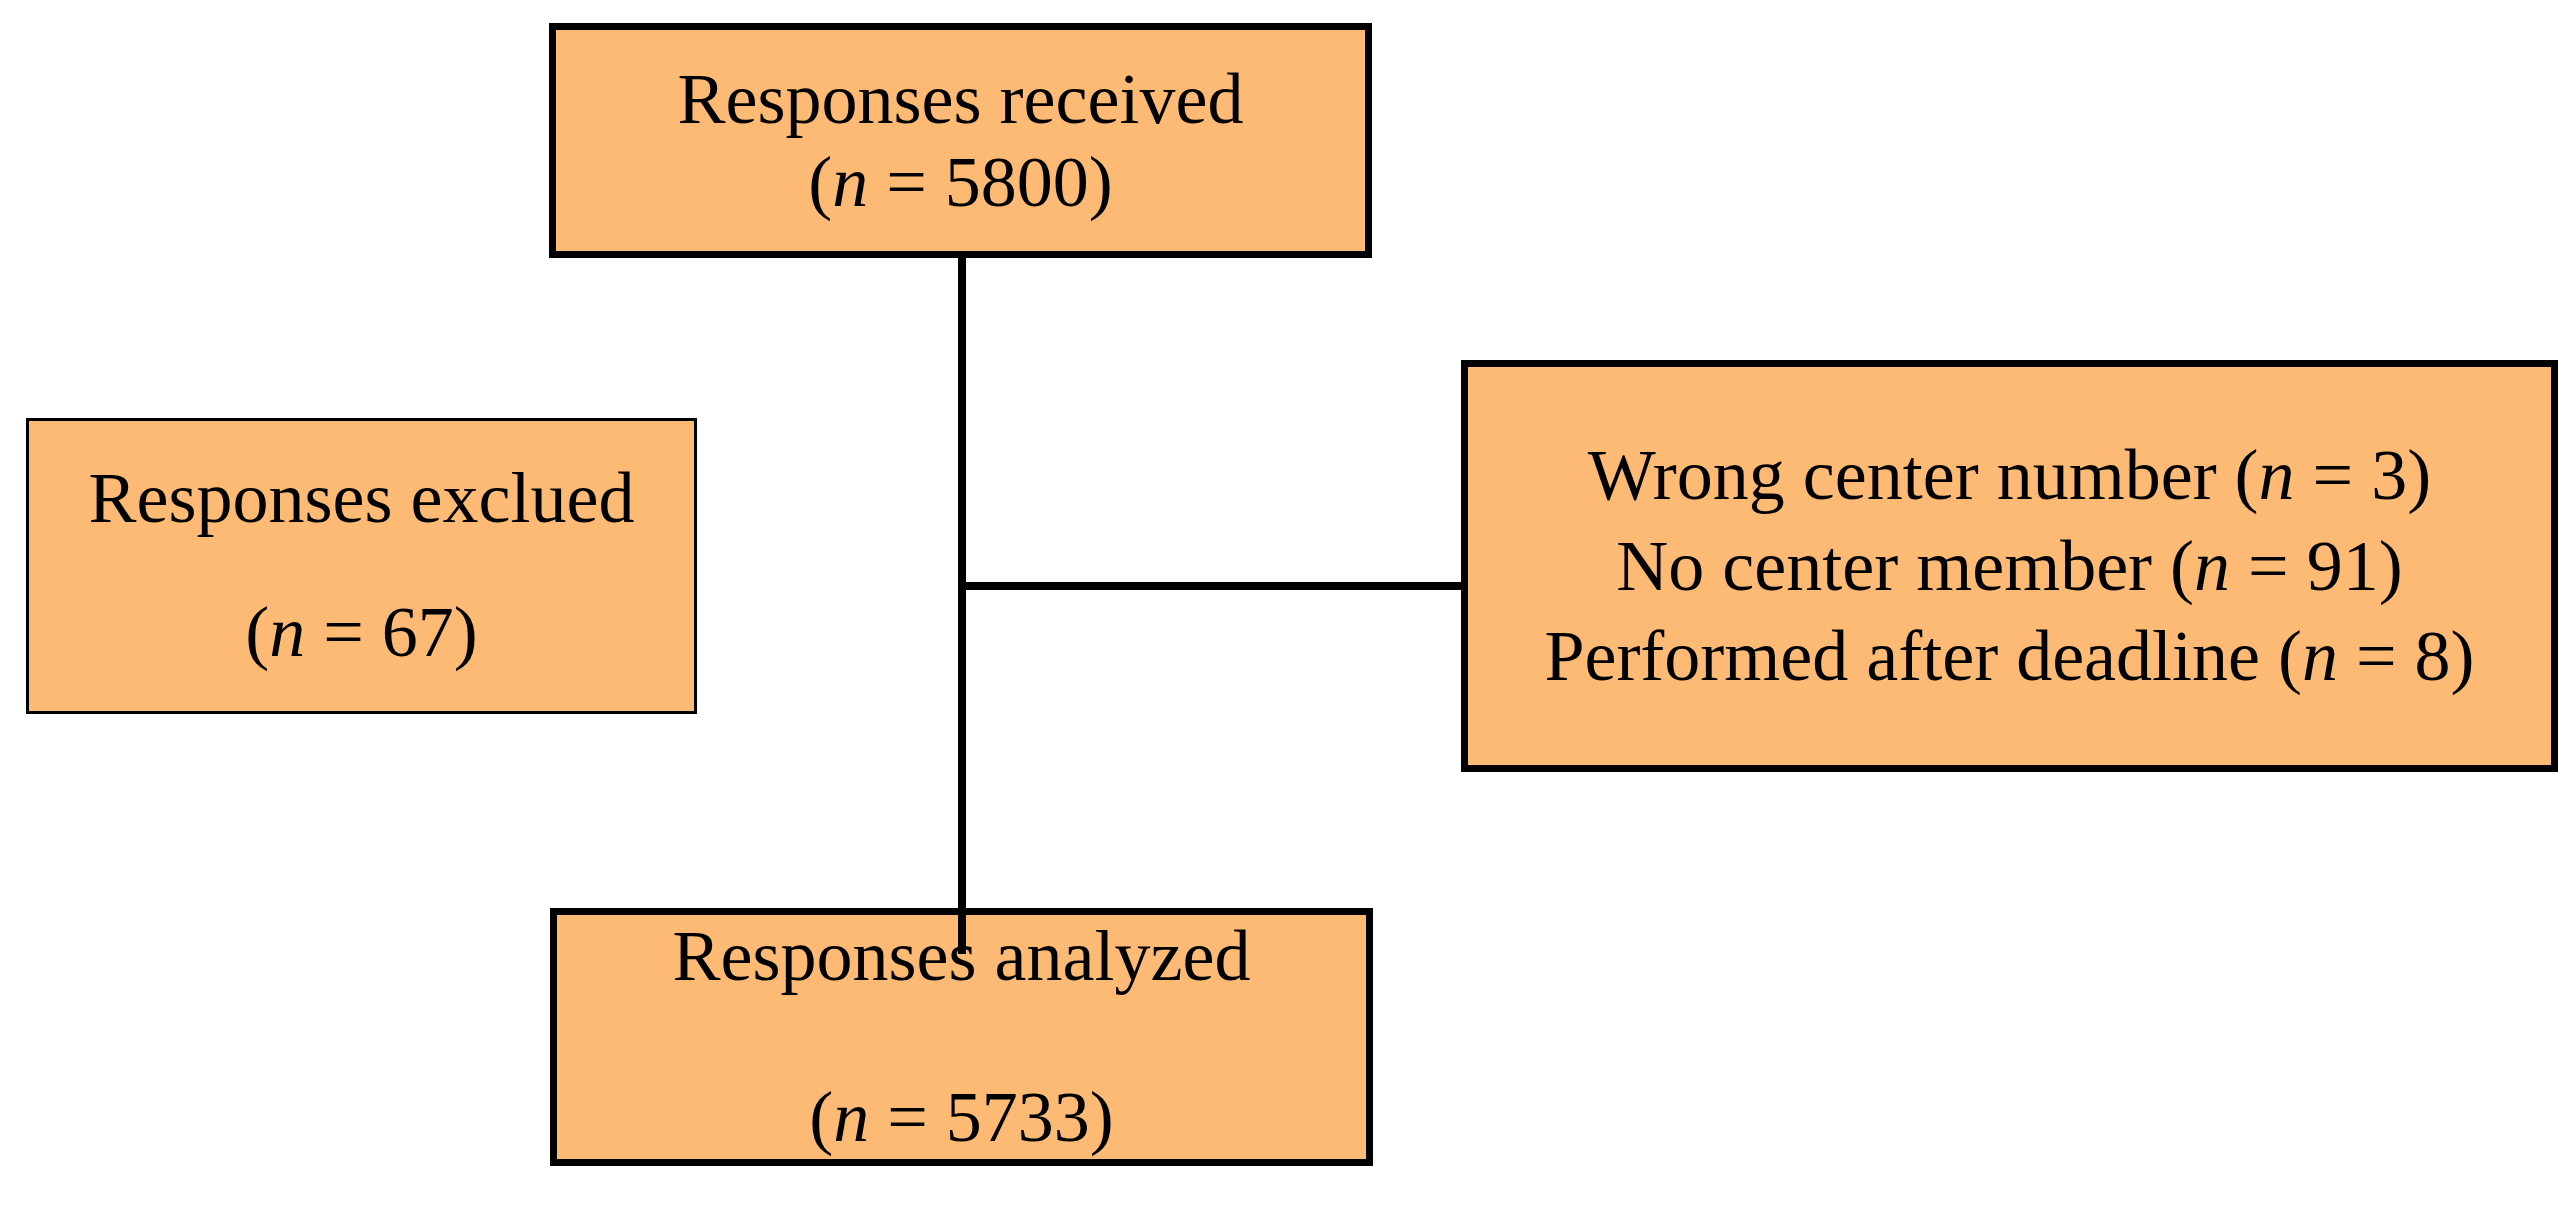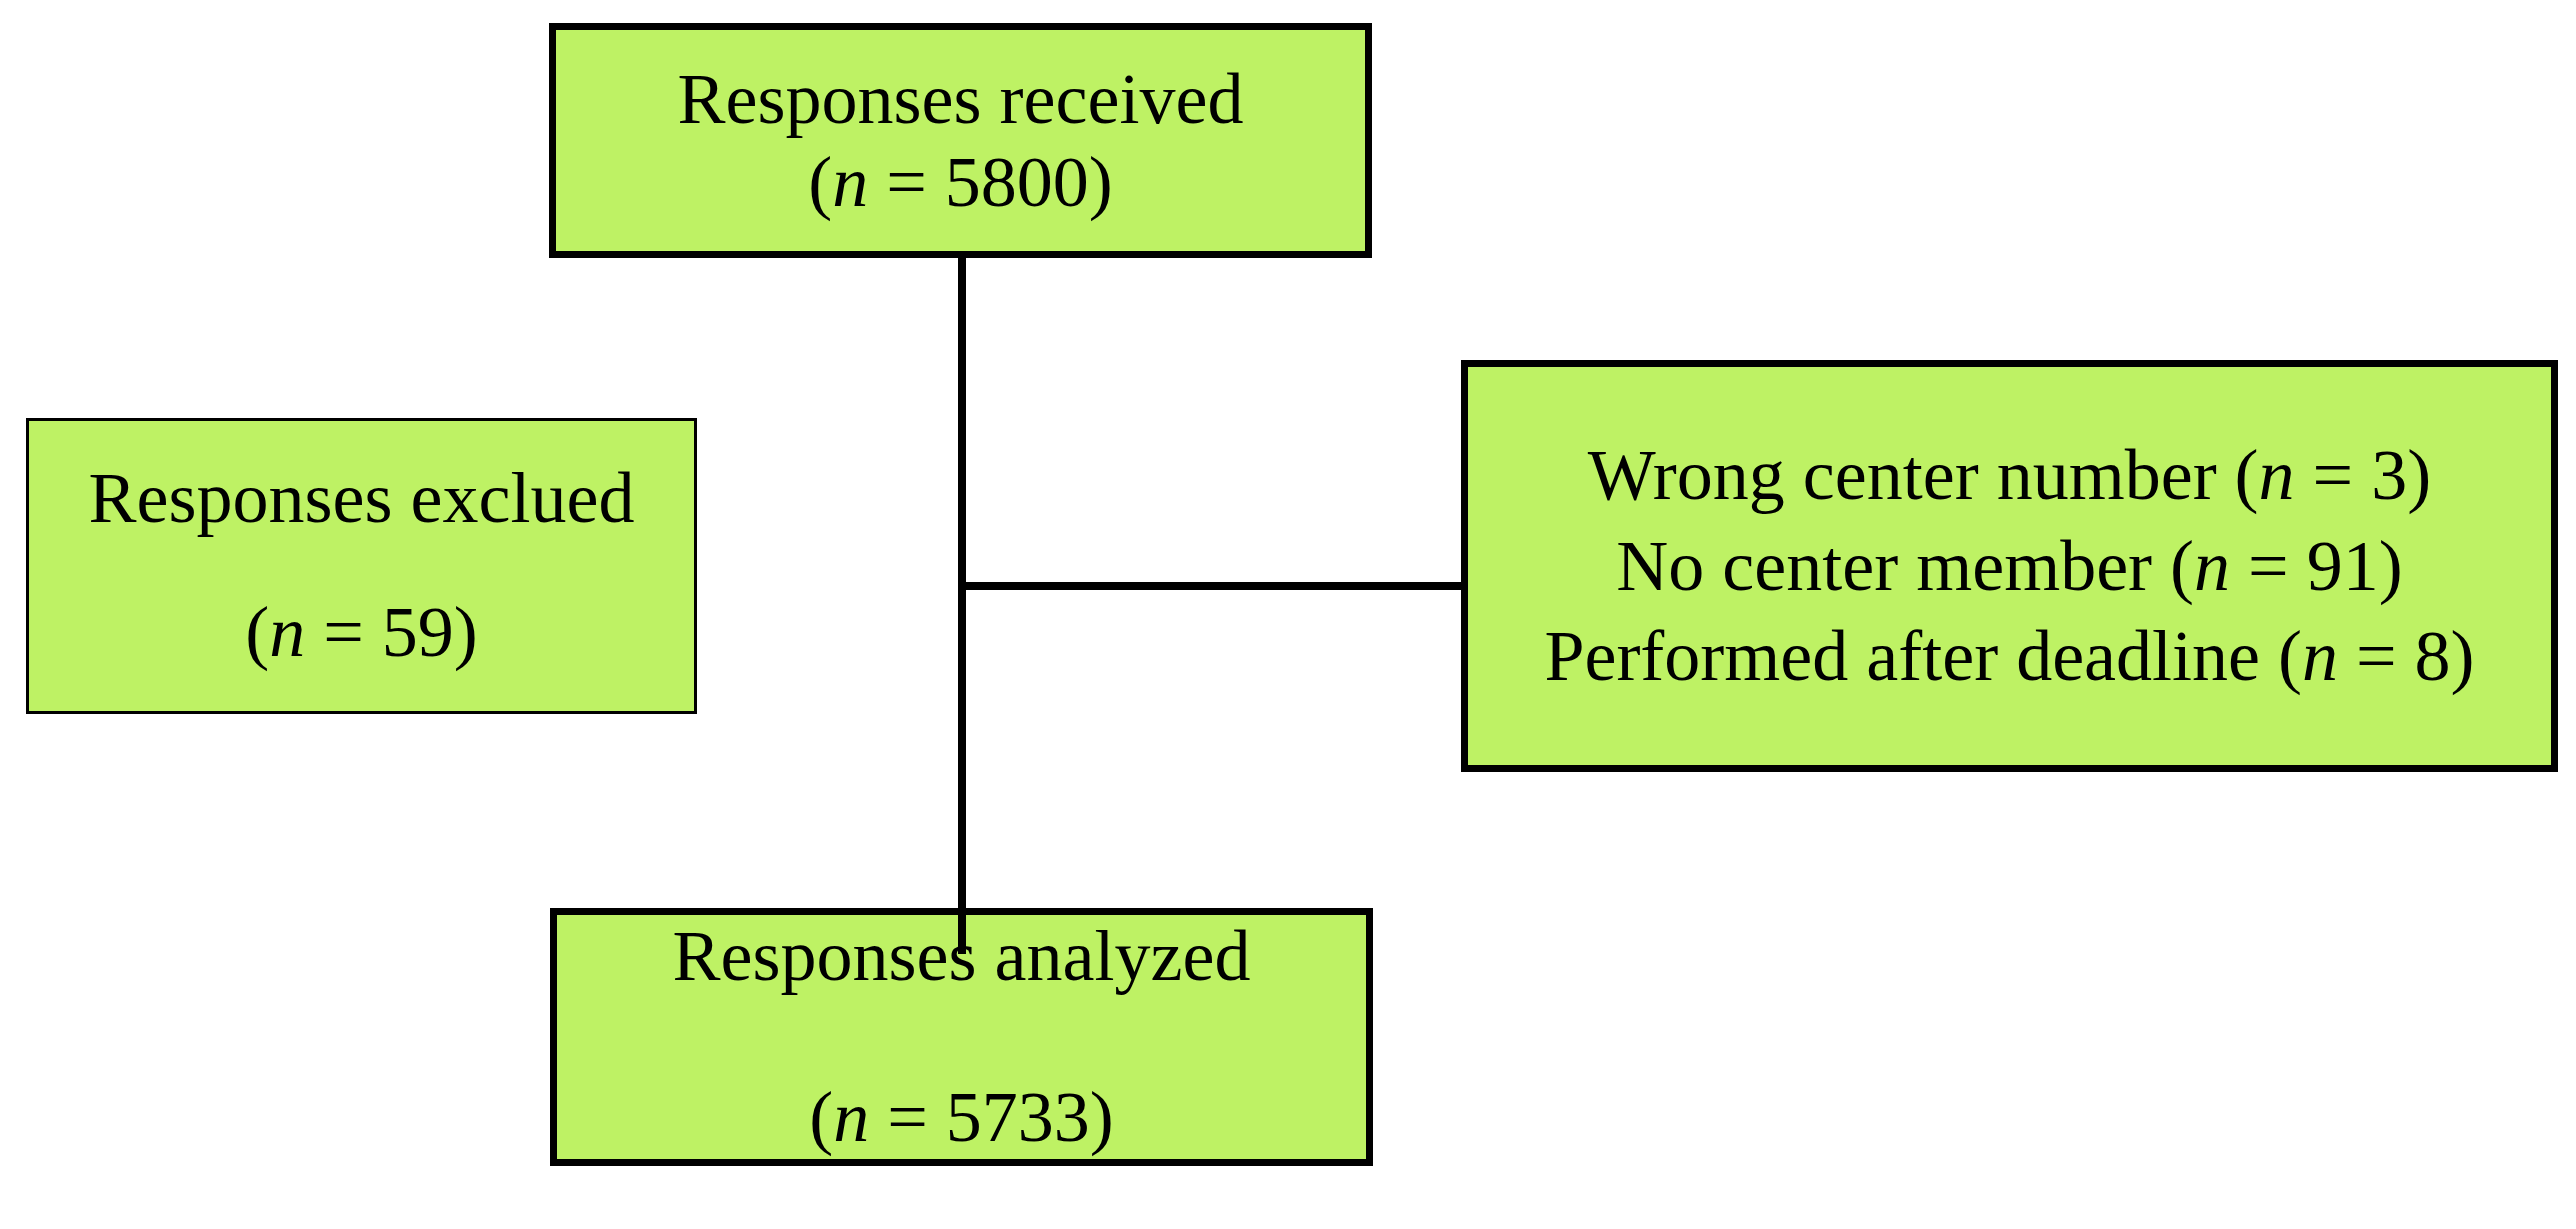--- a/index.html
+++ b/index.html
@@ -12,21 +12,21 @@
     width: 2576px;
     height: 1230px;
     background: #ffffff;
     font-family: "Liberation Serif", "DejaVu Serif", serif;
     color: #000000;
     overflow: hidden;
   }
   .box {
     position: absolute;
     box-sizing: border-box;
-    background: #bef264;
+    background: #fdba74;
     display: flex;
     flex-direction: column;
     justify-content: center;
     align-items: center;
     text-align: center;
   }
   .box-thick { border: 7.8px solid #000000; }
   .box-thin  { border: 3.9px solid #000000; }
 
   .box-received {
@@ -74,21 +74,21 @@
 
 <div class="canvas">
 
   <div class="box box-thick box-received">
     <div class="line"><span>Responses received</span></div>
     <div class="line"><span>(</span><span class="nvar">n</span><span> = 5800)</span></div>
   </div>
 
   <div class="box box-thin box-excluded">
     <div class="line"><span>Responses exclued</span></div>
-    <div class="line"><span>(</span><span class="nvar">n</span><span> = 59)</span></div>
+    <div class="line"><span>(</span><span class="nvar">n</span><span> = 67)</span></div>
   </div>
 
   <div class="box box-thick box-reasons">
     <div class="line"><span>Wrong center number (</span><span class="nvar">n</span><span> = 3)</span></div>
     <div class="line"><span>No center member (</span><span class="nvar">n</span><span> = 91)</span></div>
     <div class="line"><span>Performed after deadline (</span><span class="nvar">n</span><span> = 8)</span></div>
   </div>
 
   <div class="box box-thick box-analyzed">
     <div class="line"><span>Responses analyzed</span></div>

